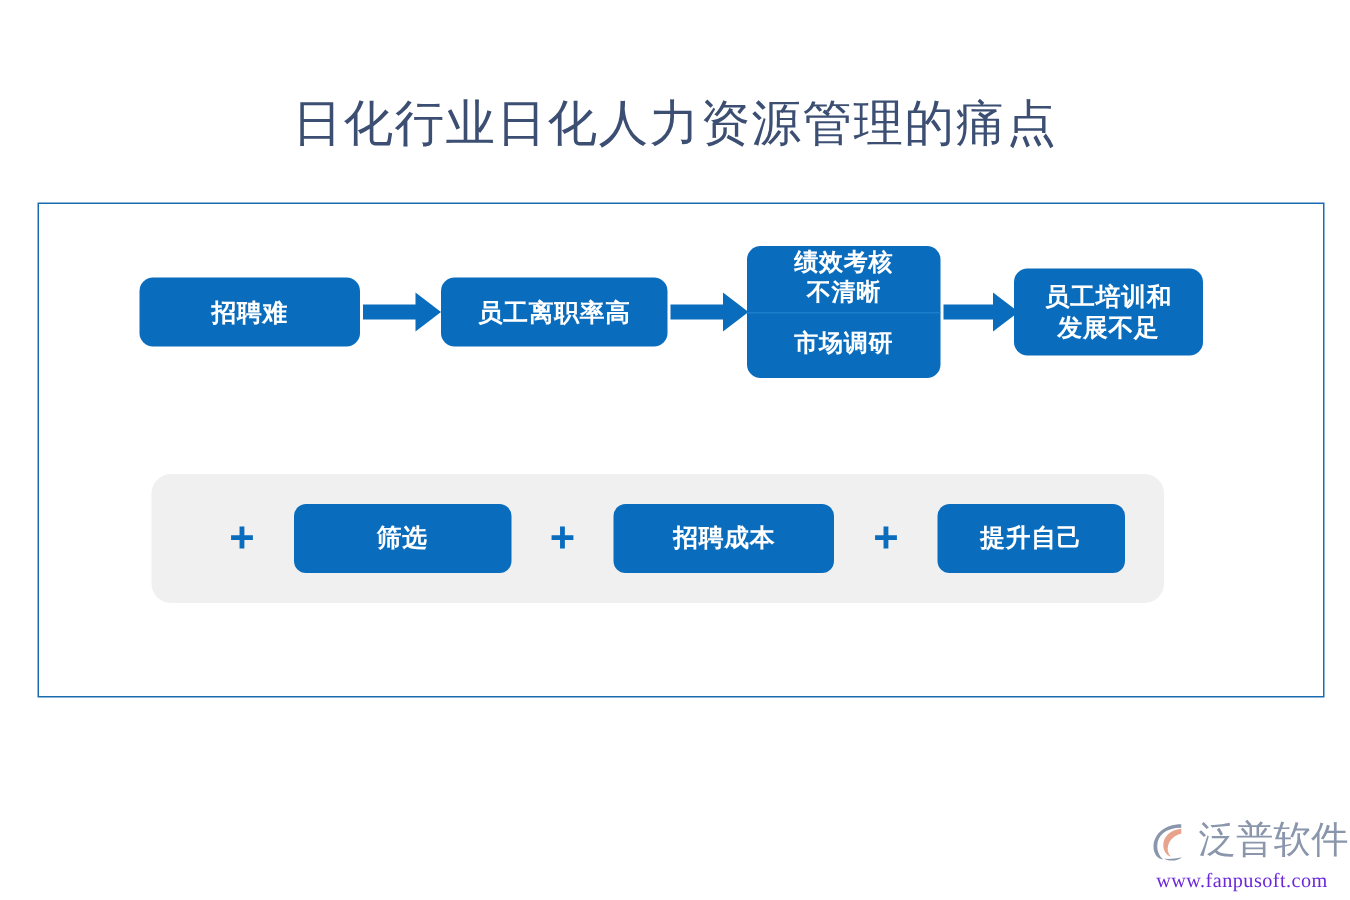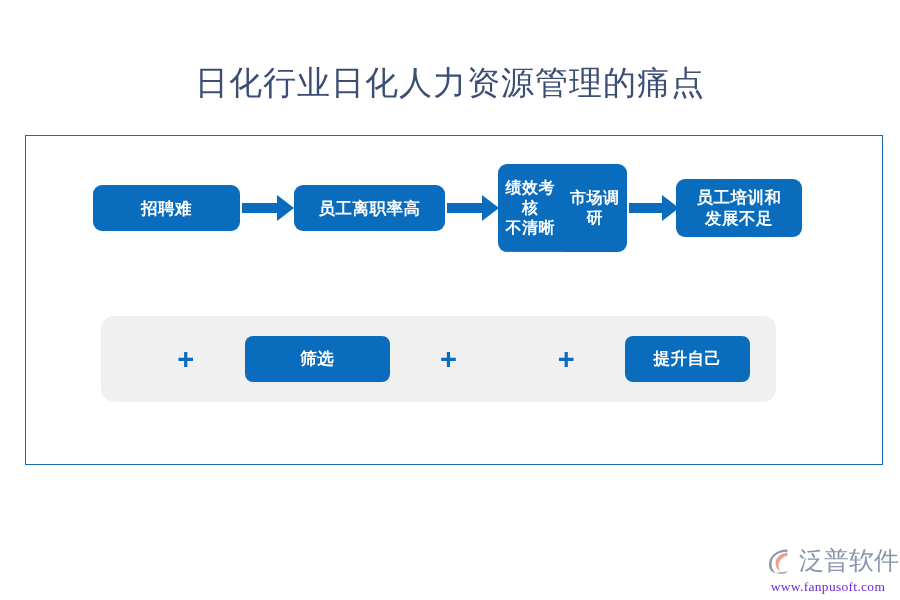--- a/index.html
+++ b/index.html
@@ -76,20 +76,21 @@
   .node-3 {
     position: absolute;
     left: 472px;
     top: 28px;
     width: 129px;
     height: 88px;
     background: #0a6cbd;
     border-radius: 9px;
     box-sizing: border-box;
     display: flex;
+    flex-direction: column;
     overflow: hidden;
   }
   .node-3 .seg {
     flex: 1;
     display: flex;
     align-items: center;
     justify-content: center;
     text-align: center;
     color: #ffffff;
     font-family: "Liberation Serif", "DejaVu Serif", serif;
@@ -257,20 +258,21 @@
 
     <div class="gray-panel">
 
 
       <div class="plus">+</div>
 
       <div class="chip chip-1" style="white-space: pre-line;">筛选</div>
 
       <div class="plus">+</div>
 
+      <div class="chip chip-2" style="white-space: pre-line;">招聘成本</div>
 
       <div class="plus">+</div>
 
       <div class="chip chip-3" style="white-space: pre-line; text-align: center;">提升自己</div>
 
     </div>
 
   </div>
 </div>
 

